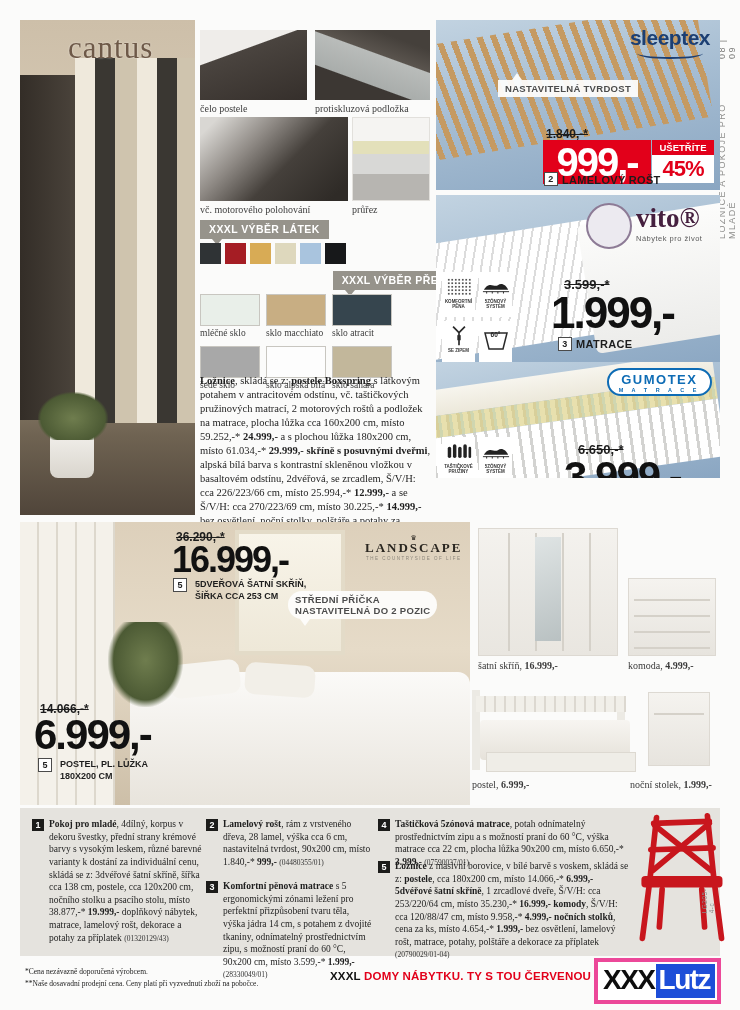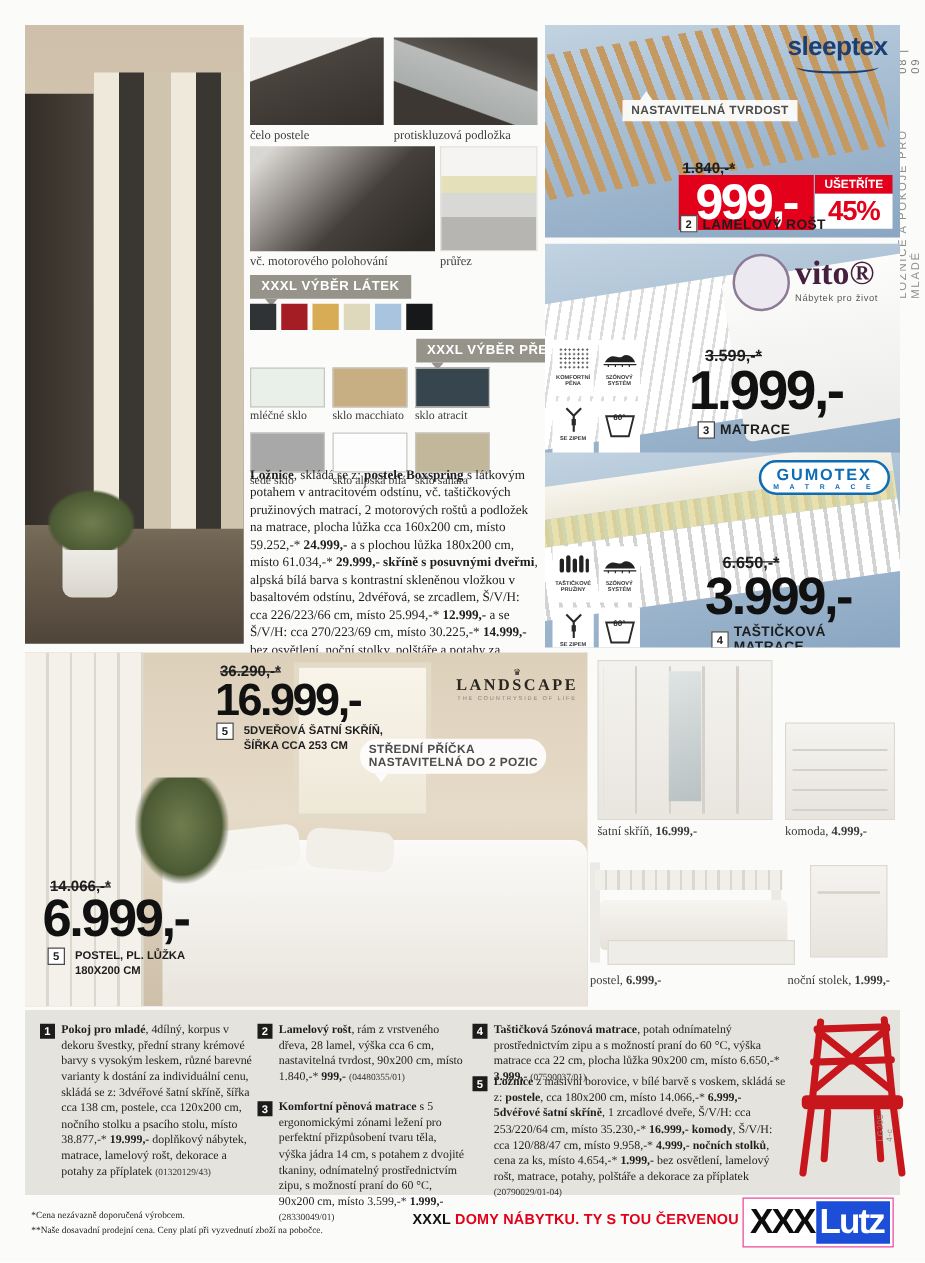--- a/index.html
+++ b/index.html
@@ -73,21 +73,21 @@
         text-align:center;}
   .gumo .g1{font:bold 13px "Liberation Sans",sans-serif;color:#0e6cb5;letter-spacing:1.5px;}
   .gumo .g2{font:bold 5.5px "Liberation Sans",sans-serif;color:#0e6cb5;letter-spacing:3.5px;}
   .land{font:bold 13px "Liberation Serif",serif;color:#2a2620;letter-spacing:2px;text-align:center;}
   .land-tag{font:4.5px "Liberation Sans",sans-serif;color:#8b857b;letter-spacing:1.5px;text-align:center;}
   .crown{font-size:7px;line-height:4px;color:#2a2620;text-align:center;display:block;}
   
   .notes{font-size:7.5px;line-height:1.55;color:#222;}
   .slogan{font:bold 11.5px "Liberation Sans",sans-serif;color:#111;letter-spacing:.2px;}
   .slogan .red{color:#e2001a;}
-  .lutz{display:flex;align-items:center;border:1px solid #ec4899;background:#fff;
+  .lutz{display:flex;align-items:center;border:4px solid #ec4899;background:#fff;
         font:bold 28px "Liberation Sans",sans-serif;letter-spacing:-1.5px;}
   .lutz .x{padding:0 1px 2px 5px;color:#0d0d0d;}
   .lutz .l{background:#1d4ed8;color:#fff;padding:0 5px 2px 3px;margin:2px 2px 2px 0;}
   .code{position:absolute;font:6.5px "Liberation Sans",sans-serif;color:#8a8a88;
         transform:rotate(-90deg);letter-spacing:.5px;}
   .band{position:absolute;left:20px;top:808px;width:700px;height:148px;background:#e5e3de;}
   .pcap{font-size:10px;color:#3a3a3a;}
 </style>
 </head>
 <body>
@@ -99,20 +99,21 @@
     <span>LOŽNICE A POKOJE PRO MLADÉ</span>
     <span class="pg">08 | 09</span>
   </div>
 
   
   <div class="abs" style="left:20px;top:20px;width:175px;height:495px;background:linear-gradient(180deg,#cdbfa9 0%,#d6c9b4 28%,#b7a890 58%,#6f6352 84%,#50453a 100%);overflow:hidden;">
     <div class="abs" style="left:0;top:55px;width:55px;height:345px;background:linear-gradient(90deg,#332d27,#4a433b);"></div>
     <div class="abs" style="left:55px;top:38px;width:120px;height:365px;background:repeating-linear-gradient(90deg,#efe9dc 0 20px,#3a3732 20px 40px,#cfc4ae 40px 62px);"></div>
     <div class="abs" style="left:30px;top:408px;width:44px;height:50px;background:linear-gradient(180deg,#f4f2ee,#d9d5cd);border-radius:4px 4px 8px 8px;"></div>
     <div class="abs" style="left:18px;top:372px;width:70px;height:48px;background:radial-gradient(ellipse at 50% 55%,#6f7d4e 0%,#4c5a34 65%,rgba(76,90,52,0) 72%);"></div>
+    <div class="abs cantus" style="left:48px;top:10px;">cantus</div>
   </div>
 
   
   <div class="abs" style="left:200px;top:30px;width:107px;height:70px;background:linear-gradient(160deg,#efedea 32%,#4a443f 33%,#352f2b 100%);"></div>
   <div class="abs" style="left:315px;top:30px;width:115px;height:70px;background:linear-gradient(200deg,#45403b 18%,#5a544e 38%,#b9bcba 39%,#a9adab 68%,#3c3733 69%);"></div>
   <div class="abs cap" style="left:200px;top:103px;">čelo postele</div>
   <div class="abs cap" style="left:315px;top:103px;text-align:right;">protiskluzová podložka</div>
   <div class="abs" style="left:200px;top:117px;width:148px;height:84px;background:linear-gradient(135deg,#d9d7d3 8%,#8f8a85 34%,#45403b 58%,#2f2b27 92%);"></div>
   <div class="abs" style="left:352px;top:117px;width:78px;height:84px;background:linear-gradient(180deg,#f5f4f2 0 28%,#e3e0ba 28% 44%,#d8d8d6 44% 68%,#b7b5b1 68% 100%);border:1px solid #e2e0dc;box-sizing:border-box;"></div>
   <div class="abs cap" style="left:200px;top:204px;">vč. motorového polohování</div>
@@ -227,21 +228,21 @@
     </div>
     <div class="abs strike" style="left:128px;top:82px;font-size:13px;">3.599,-*</div>
     <div class="abs price" style="left:115px;top:96px;font-size:44px;">1.999,-</div>
     <div class="abs lrow" style="left:122px;top:142px;">
       <span class="badge-o">3</span>
       <span>MATRACE</span>
     </div>
   </div>
 
   
-  <div class="abs blue" style="left:436px;top:362px;width:284px;height:156px;">
+  <div class="abs blue" style="left:436px;top:362px;width:284px;height:116px;">
     <div class="abs" style="left:-25px;top:10px;width:310px;height:120px;transform:rotate(-8deg);">
       <div style="height:26px;background:linear-gradient(180deg,#f7f5ee,#ece8da);border-radius:6px 6px 0 0;"></div>
       <div style="height:22px;background:repeating-linear-gradient(90deg,#e8e0ae 0 5px,#d8cf9a 5px 8px,#cfd6b0 8px 11px);"></div>
       <div style="height:58px;background:repeating-linear-gradient(90deg,#ffffff 0 8px,#d3d3d1 8px 11px);"></div>
     </div>
     <div class="abs gumo" style="right:8px;top:6px;">
       <div class="g1">GUMOTEX</div>
       <div class="g2">M A T R A C E</div>
     </div>
     <div class="feat" style="left:6px;top:75px;">

